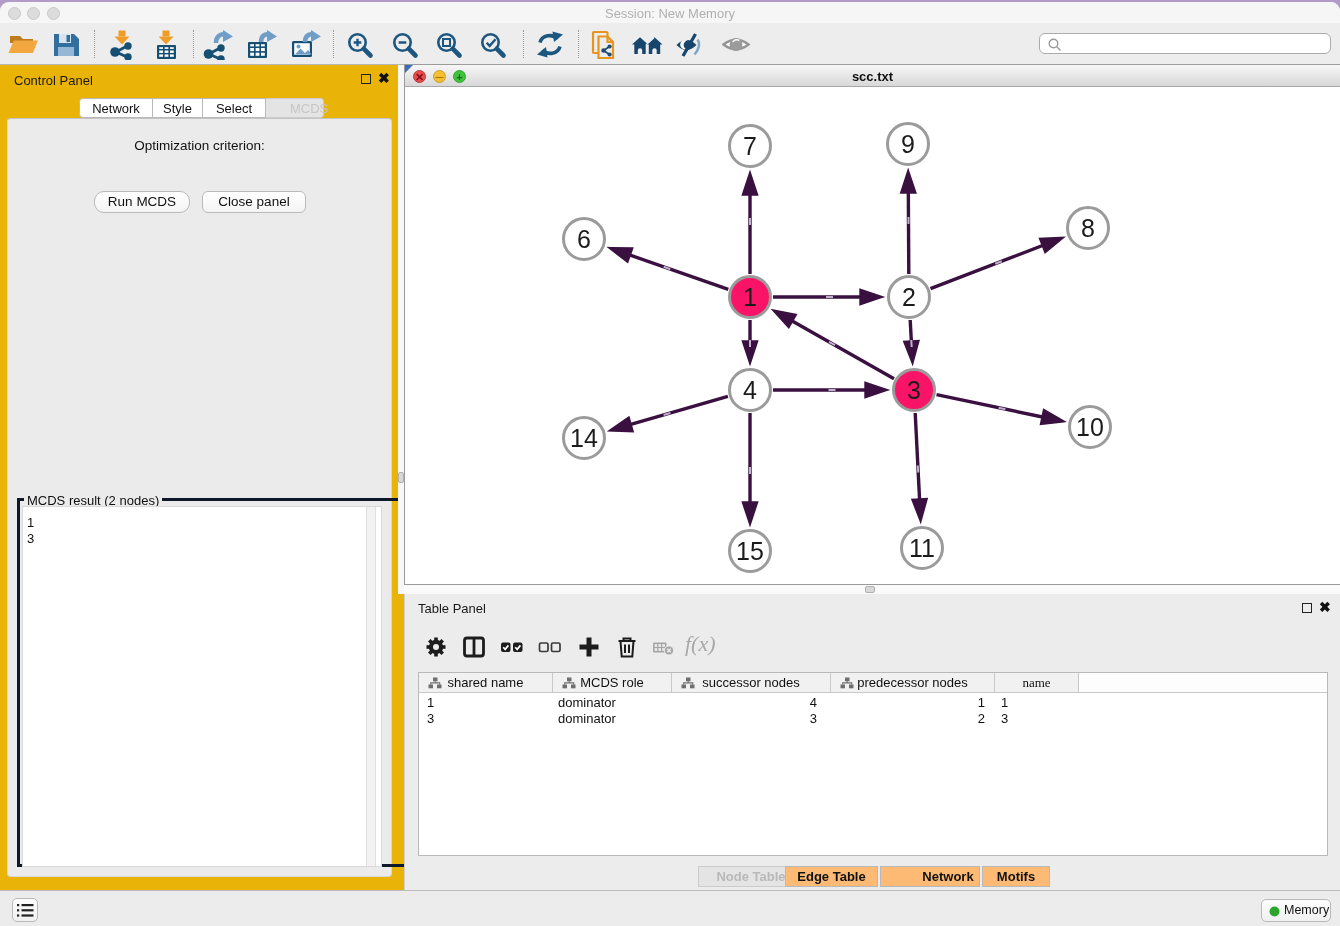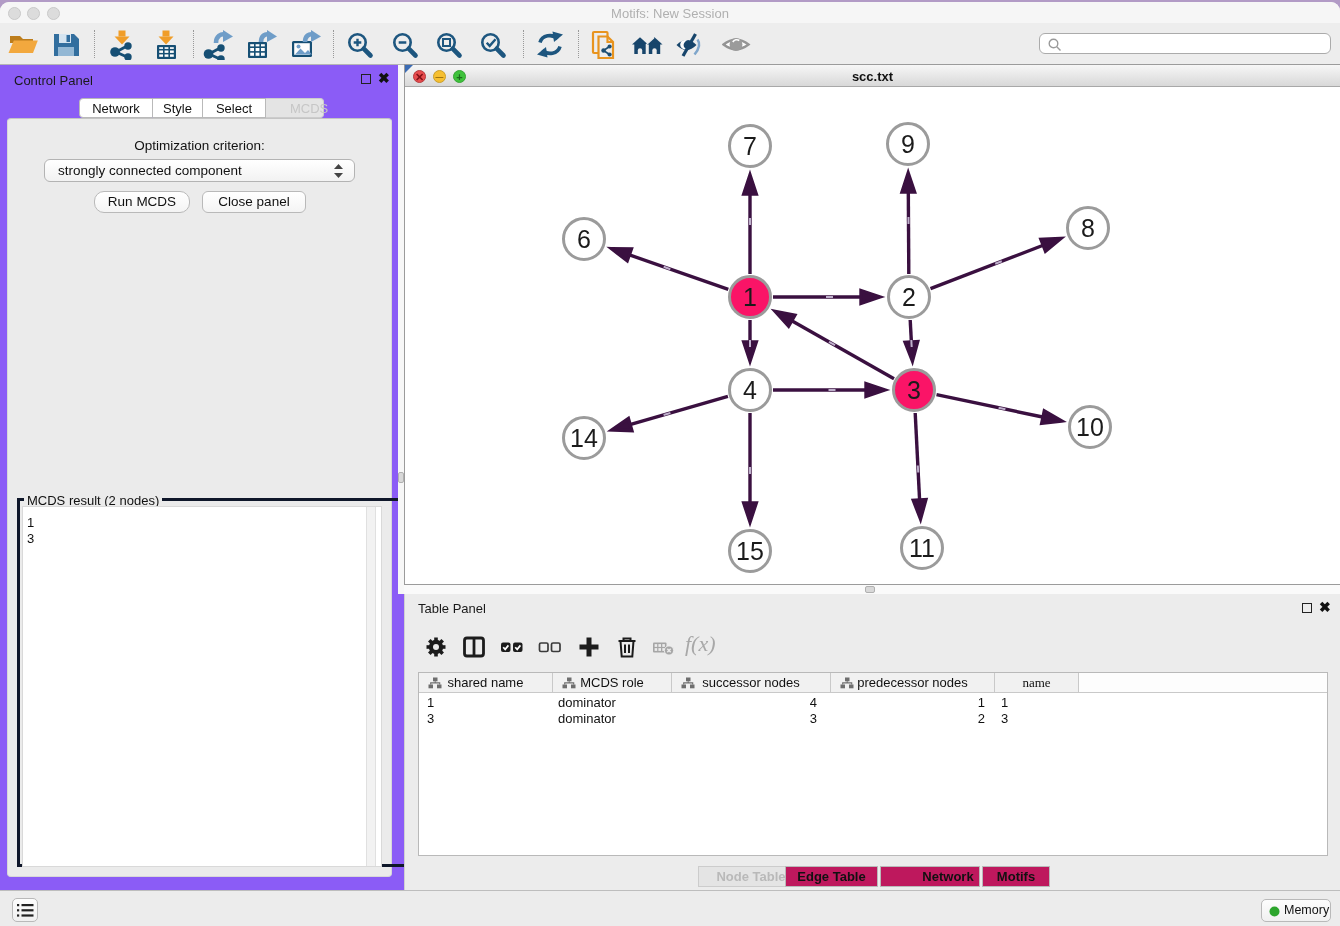--- a/index.html
+++ b/index.html
@@ -6,21 +6,21 @@
 body{background:#b29bc6;font-family:"Liberation Sans",sans-serif;position:relative;}
 #win{position:absolute;left:0;top:2px;width:1340px;height:924px;background:#ececec;border-radius:9px 9px 0 0;overflow:hidden;}
 #titlebar{position:absolute;left:0;top:0;width:1340px;height:22px;background:#f6f6f6;border-bottom:1px solid #d6d6d6;}
 .tl{position:absolute;top:4.5px;width:13px;height:13px;border-radius:50%;background:#dcdcdc;border:1px solid #c9c9c9;}
 #wtitle{position:absolute;top:4px;left:0;width:100%;text-align:center;font-size:13px;color:#b0b0b0;}
 #toolbar{position:absolute;left:0;top:21px;width:1340px;height:42px;background:#ededed;border-bottom:1px solid #b5b5b5;}
 .tbi{position:absolute;top:7px;}
 .tsep{position:absolute;top:7px;height:28px;width:0;border-left:1px dotted #999;}
 #searchbox{position:absolute;left:1039px;top:10px;width:292px;height:21px;background:#fff;border:1px solid #ababab;border-radius:6px;}
 
-#cpanel{position:absolute;left:0;top:63px;width:404px;height:825px;background:#8b5cf6;}
+#cpanel{position:absolute;left:0;top:63px;width:404px;height:825px;background:#eab308;}
 #cphead{position:absolute;left:14px;top:8px;font-size:13px;color:#1a1a1a;}
 .winbtn-sq{position:absolute;width:10px;height:10px;margin-top:2px;border:1.6px solid #222;}
 .winbtn-x{position:absolute;font-size:14px;font-weight:bold;color:#111;line-height:12px;}
 .tab{position:absolute;top:33px;height:20px;background:#fff;border:1px solid #b9b9b9;font-size:13px;text-align:center;line-height:19px;color:#111;}
 #cpcontent{position:absolute;left:7px;top:53px;width:385px;height:759px;background:#ebebeb;border:1px solid #d8d8d8;border-top:1px solid #c4c4c4;border-radius:4px;}
 #optlabel{position:absolute;left:0;top:19px;width:100%;text-align:center;font-size:13.5px;color:#111;}
 #optsel{position:absolute;left:36px;top:40px;width:311px;height:23px;background:linear-gradient(#ffffff,#f2f2f2);border:1px solid #b3b3b3;border-radius:6px;font-size:13.5px;color:#111;line-height:21px;padding-left:13px;}
 .btn{position:absolute;top:72px;height:22px;background:linear-gradient(#ffffff,#f4f4f4);border:1px solid #b9b9b9;border-radius:6px;font-size:13.5px;color:#111;text-align:center;line-height:20px;}
 #fieldset{position:absolute;left:9px;top:379px;width:407px;height:369px;border:3px solid #0f172a;}
 #legend{position:absolute;left:4px;top:-8px;background:#ebebeb;padding:0 3px;font-size:13px;color:#111;}
@@ -35,33 +35,33 @@
 #divh{position:absolute;left:404px;top:583px;width:936px;height:9px;background:#fafafa;}
 #divhandle{position:absolute;left:865px;top:584px;width:10px;height:7px;background:#d8d8d8;border:1px solid #b0b0b0;border-radius:2px;}
 #divvhandle{position:absolute;left:398px;top:470px;width:6px;height:11px;background:#d8d8d8;border:1px solid #b0b0b0;border-radius:2px;}
 
 #tpanel{position:absolute;left:404px;top:592px;width:936px;height:296px;background:#ececec;border-left:1px solid #d0d0d0;}
 #tphead{position:absolute;left:13px;top:7px;font-size:13px;color:#1a1a1a;}
 #ttoolbar{position:absolute;left:13px;top:28px;width:910px;height:50px;}
 #ttable{position:absolute;left:13px;top:78px;width:910px;height:184px;background:#fff;border:1px solid #b9b9b9;}
 .th{position:absolute;top:0;height:20px;background:#f1f1f1;border-right:1px solid #c9c9c9;border-bottom:1px solid #c9c9c9;font-size:13px;color:#111;text-align:center;line-height:19px;}
 .td{position:absolute;font-size:13px;color:#111;height:16px;line-height:16px;}
-.btab{position:absolute;top:272px;height:21px;background:#be185d;border:1px solid #b9b9b9;font-size:13px;font-weight:bold;text-align:center;line-height:19px;color:#111;}
+.btab{position:absolute;top:272px;height:21px;background:#fdba74;border:1px solid #b9b9b9;font-size:13px;font-weight:bold;text-align:center;line-height:19px;color:#111;}
 
 #statusbar{position:absolute;left:0;top:888px;width:1340px;height:38px;background:#ececec;border-top:1px solid #bdbdbd;}
 #listbtn{position:absolute;left:12px;top:7px;width:26px;height:24px;background:linear-gradient(#fdfdfd,#f0f0f0);border:1px solid #b9b9b9;border-radius:5px;}
 #membtn{position:absolute;left:1261px;top:8px;width:70px;height:23px;background:linear-gradient(#fdfdfd,#f0f0f0);border:1px solid #b9b9b9;border-radius:5px;font-size:12.5px;color:#111;line-height:21px;text-align:left;padding-left:22px;}
 </style></head>
 <body>
 <div id="win">
   <div id="titlebar">
     <div class="tl" style="left:8px;"></div>
     <div class="tl" style="left:27px;"></div>
     <div class="tl" style="left:47px;"></div>
-    <div id="wtitle">Motifs: New Session</div>
+    <div id="wtitle">Session: New Memory</div>
   </div>
   <div id="toolbar">
       <svg class="tbi" style="left:7px" width="32" height="30" viewBox="0 0 32 30">
         <path d="M3 22 V6 h10 l3 3 h10 v4 H3z" fill="#bd7d1c"></path>
         <path d="M1.5 23 L6.8 10.5 h24 L26 23z" fill="#f2a83e"></path>
       </svg>
       <svg class="tbi" style="left:50px" width="32" height="30" viewBox="0 0 32 30">
         <path d="M4 4 h20 l5 5 v17 H4z" fill="#326e9e"></path>
         <rect x="9" y="4" width="12" height="9" fill="#d5e4f0"></rect>
         <rect x="16.5" y="5" width="3.5" height="7" fill="#326e9e"></rect>
@@ -224,26 +224,20 @@
   <div id="cpanel">
     <div id="cphead">Control Panel</div>
     <div class="winbtn-sq" style="left:361px;top:7px;"></div>
     <div class="winbtn-x" style="left:378px;top:7px;">✖</div>
     <div class="tab" style="left:79px;width:74px;border-radius:4px 0 0 4px;">Network</div>
     <div class="tab" style="left:153px;width:50px;border-left:none;">Style</div>
     <div class="tab" style="left:203px;width:63px;border-left:none;">Select</div>
     <div class="tab" style="left:266px;width:58px;border-left:none;border-radius:0 4px 4px 0;background:#e4e4e4;color:#c6c6c6;border-color:#cccccc;padding-left:24px;">MCDS</div>
     <div id="cpcontent">
       <div id="optlabel">Optimization criterion:</div>
-      <div id="optsel">strongly connected component<svg style="position:absolute;right:10px;top:4px" width="11" height="14" viewBox="0 0 11 14">
-            <g fill="#444">
-              <polygon points="5.5,0 10,5 1,5"></polygon>
-              <polygon points="5.5,14 10,9 1,9"></polygon>
-            </g>
-          </svg></div>
       <div class="btn" style="left:86px;width:96px;border-radius:10px;">Run MCDS</div>
       <div class="btn" style="left:194px;width:104px;">Close panel</div>
       <div id="fieldset">
         <div id="legend">MCDS result (2 nodes)</div>
         <div id="resultbox">1<br>3<div id="resScroll"></div></div>
       </div>
     </div>
   </div>
   <div id="sccwin">
     <div id="scctitle">

